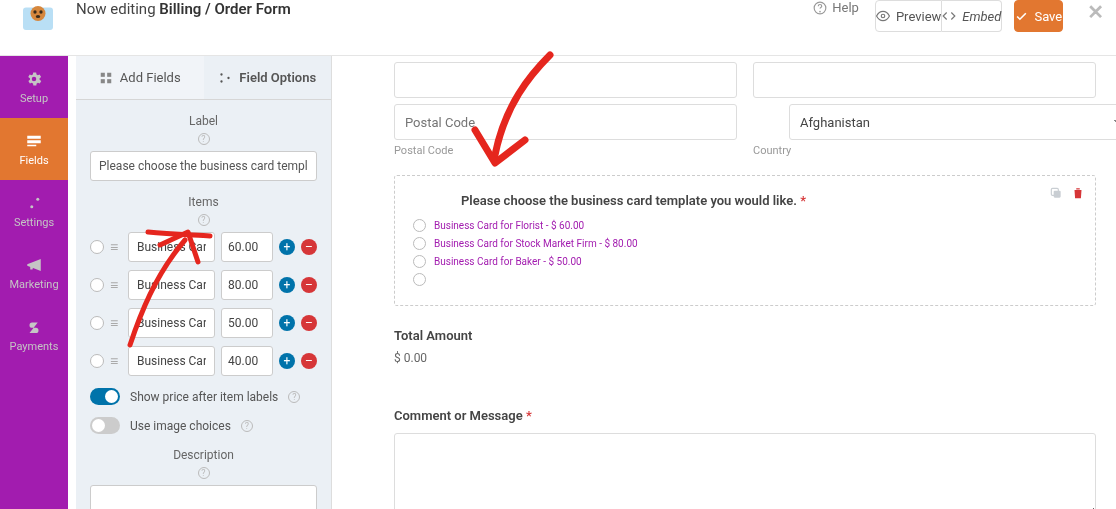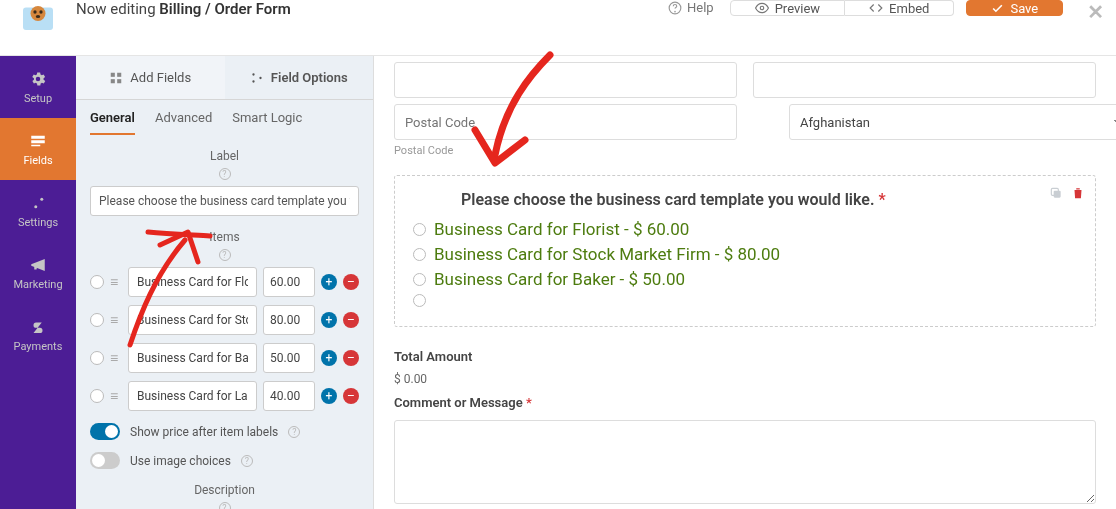--- a/index.html
+++ b/index.html
@@ -5,38 +5,38 @@
 * { box-sizing: border-box; margin: 0; padding: 0; font-family: -apple-system, BlinkMacSystemFont, "Segoe UI", Roboto, Arial, sans-serif; }
 body { background: #fff; width: 1116px; height: 509px; overflow: hidden; position: relative; }
 
 
 .topbar { height: 56px; border-bottom: 1px solid #e5e5e5; display: flex; align-items: flex-start; padding: 0 12px 0 0; background: #fff; position: relative; z-index: 10; }
 .logo-wrap { width: 76px; display:flex; justify-content:center; }
 .logo { width: 36px; height: 36px; }
 .editing-text { font-size: 15px; color: #444; }
 .editing-text .formname { font-weight: 600; color:#333; }
 .topbar-spacer { flex: 1; }
-.top-btn { height: 16px; border: 1px solid #ddd; background: #fff; border-radius: 4px; padding: 0 24px; font-size: 13px; color: #555; display: inline-flex; align-items: center; gap: 6px; cursor: pointer; }
+.top-btn { height: 32px; border: 1px solid #ddd; background: #fff; border-radius: 4px; padding: 0 0; font-size: 13px; color: #555; display: inline-flex; align-items: center; gap: 6px; cursor: pointer; }
 .top-btn.save { background: #e27730; border-color: #e27730; color: #fff; font-weight:400; }
 .top-btn + .top-btn { margin-left: 6px; }
 .help-link { font-size: 13px; color: #777; display: inline-flex; align-items: center; gap: 5px; margin-right: 16px; cursor:pointer; }
 .btn-group { display:flex; }
 .btn-group .top-btn { border-radius:0; margin:0; }
 .btn-group .top-btn:first-child { border-radius:4px 0 0 4px; }
-.btn-group .top-btn:last-child { border-radius:0 4px 4px 0; border-left:none; }
+.btn-group .top-btn:last-child { border-radius:0 4px 4px 0; border-left:none;font-style:italic; }
 .close-x { margin-left: 24px; font-size: 20px; color: #bbb; cursor:pointer; font-weight:bold; }
 
 
-.rail { position: absolute; left: 0; top: 56px; bottom: 0; width: 76px; background: #4c1d95; color:#c5c5c5; }
+.rail { position: absolute; left: 0; top: 56px; bottom: 0; width: 68px; background: #a21caf; color:#c5c5c5; }
 .rail-item { height: 62px; display:flex; flex-direction:column; align-items:center; justify-content:center; gap:4px; font-size:11px; cursor:pointer; }
 .rail-item.active { background: #e27730; color:#fff; }
 .rail-item svg { width:18px; height:18px; fill: currentColor; }
 
 
-.panel { position:absolute; left:76px; top:56px; bottom:0; width:298px; background:#ebf0f5; border-right:1px solid #ddd; overflow:hidden; }
+.panel { position:absolute; left:76px; top:56px; bottom:0; width:256px; background:#ebf0f5; border-right:1px solid #ddd; overflow:hidden; }
 .panel-tabs { display:flex; height:44px; border-bottom:1px solid #d6d6d6; background:#f1f4f8; }
 .panel-tab { flex:1; display:flex; align-items:center; justify-content:center; gap:7px; font-size:13px; color:#555; cursor:pointer; }
 .panel-tab.active { background:#ebf0f5; font-weight:600; }
 .panel-subtabs { display:flex; gap:20px; padding: 10px 14px 0; font-size:13px; }
 .panel-subtab { padding-bottom:8px; color:#666; cursor:pointer; }
 .panel-subtab.active { color:#222; font-weight:600; border-bottom: 2px solid #e27730; }
 .panel-body { padding: 14px; font-size:13px; color:#555; }
 .field-label { font-size:12px; color:#666; margin-bottom:6px; display:flex; align-items:center; gap:5px;flex-direction:column; }
 .help-dot { width:12px; height:12px; border:1px solid #bbb; border-radius:50%; font-size:9px; line-height:10px; text-align:center; color:#bbb; }
 .txt { width:100%; height:30px; border:1px solid #ccc; border-radius:3px; padding:0 8px; font-size:12px; color:#555; background:#fff; }
@@ -58,31 +58,31 @@
 .desc-area { width:100%; height:56px; border:1px solid #ccc; border-radius:3px; background:#fff; margin-top:6px; }
 
 
 .canvas { position:absolute; left:374px; right:0; top:56px; bottom:0; padding: 0 20px 20px; overflow:hidden; background:#fff; }
 .form-row { display:flex; gap:16px; margin-bottom:4px; margin-top:6px; }
 .form-col { flex:1; }
 .finput { width:100%; height:36px; border:1px solid #ddd; border-radius:3px; padding:0 10px; font-size:13px; color:#777; }
 .finput.select { appearance:none; background:#fff; background-image: linear-gradient(45deg, transparent 50%, #888 50%), linear-gradient(135deg, #888 50%, transparent 50%); background-position: right 12px top 15px, right 7px top 15px; background-size:5px 5px; background-repeat:no-repeat; color:#444;margin-left:36px; }
 .sublabel { font-size:11px; color:#999; margin-top:4px; }
 .field-block { border:1px dashed #ccc; border-radius:3px; padding:14px 18px; margin-top:18px; position:relative; }
-.field-block .block-title { font-size:16px; font-weight:600; color:#444;padding-left:48px; }
+.field-block .block-title { font-size:13px; font-weight:600; color:#444;padding-left:48px; }
 .req { color:#d63638; }
 .block-icons { position:absolute; right:10px; top:10px; display:flex; gap:8px; }
 .block-icons svg { width:14px; height:14px; fill:#c9ced3; cursor:pointer; }
 .block-icons svg.trash { fill:#d63638; }
 .radio-list { margin-top:10px; }
-.radio-opt { display:flex; align-items:center; gap:8px; font-size:17px; color:#4d7c0f; margin-bottom:5px; }
+.radio-opt { display:flex; align-items:center; gap:8px; font-size:10px; color:#a21caf; margin-bottom:5px; }
 .radio-opt .rdio { width:13px; height:13px; border:1px solid #bbb; border-radius:50%; }
 .plain-title { font-size:13px; font-weight:600; color:#444; margin-top:22px; }
 .plain-val { font-size:12px; color:#666; margin-top:8px; }
-.msg-title { font-size:13px; font-weight:600; color:#444; margin-top:9px; }
+.msg-title { font-size:13px; font-weight:600; color:#444; margin-top:43px; }
 .msg-area { width:100%; height:84px; border:1px solid #ddd; border-radius:3px; margin-top:10px; }
 
 
 .anno { position:absolute; pointer-events:none; z-index:50; }
 .anno path { stroke:#e5261e; stroke-width:7; fill:none; stroke-linecap:round; stroke-linejoin:round; }
 .anno .thin { stroke-width:5; }
 </style>
 </head>
 <body>
 
@@ -187,25 +187,20 @@
           <circle cx="6" cy="6" r="2"></circle>
           <path d="M10 6h10"></path>
           <circle cx="18" cy="12" r="2"></circle>
           <path d="M4 12h10"></path>
           <circle cx="6" cy="18" r="2"></circle>
           <path d="M10 18h10"></path>
         </svg>
       <span>Field Options</span>
     </div>
   </div>
-  <div class="panel-subtabs">
-    <div class="panel-subtab active">General</div>
-    <div class="panel-subtab">Advanced</div>
-    <div class="panel-subtab">Smart Logic</div>
-  </div>
   <div class="panel-body">
     <div class="field-label">
       <span>Label</span>
         <span class="help-dot">?</span>
     </div>
     <input class="txt" value="Please choose the business card template you would li" style="">
     <div class="section-gap"></div>
     <div class="field-label">
       <span>Items</span>
         <span class="help-dot">?</span>
@@ -275,20 +270,21 @@
   </div>
   <div class="form-row">
     <div class="form-col">
       <input class="finput" placeholder="Postal Code" style="">
       <div class="sublabel">Postal Code</div>
     </div>
     <div class="form-col">
       <select class="finput select">
         <option>Afghanistan</option>
       </select>
+      <div class="sublabel">Country</div>
     </div>
   </div>
 
   <div class="field-block">
     <div class="block-icons">
       <svg viewBox="0 0 24 24">
           <rect x="8" y="8" width="12" height="12" rx="2"></rect>
           <rect x="4" y="4" width="12" height="12" rx="2" fill="none" stroke="#c9ced3" stroke-width="2"></rect>
         </svg>
       <svg class="trash" viewBox="0 0 24 24">

